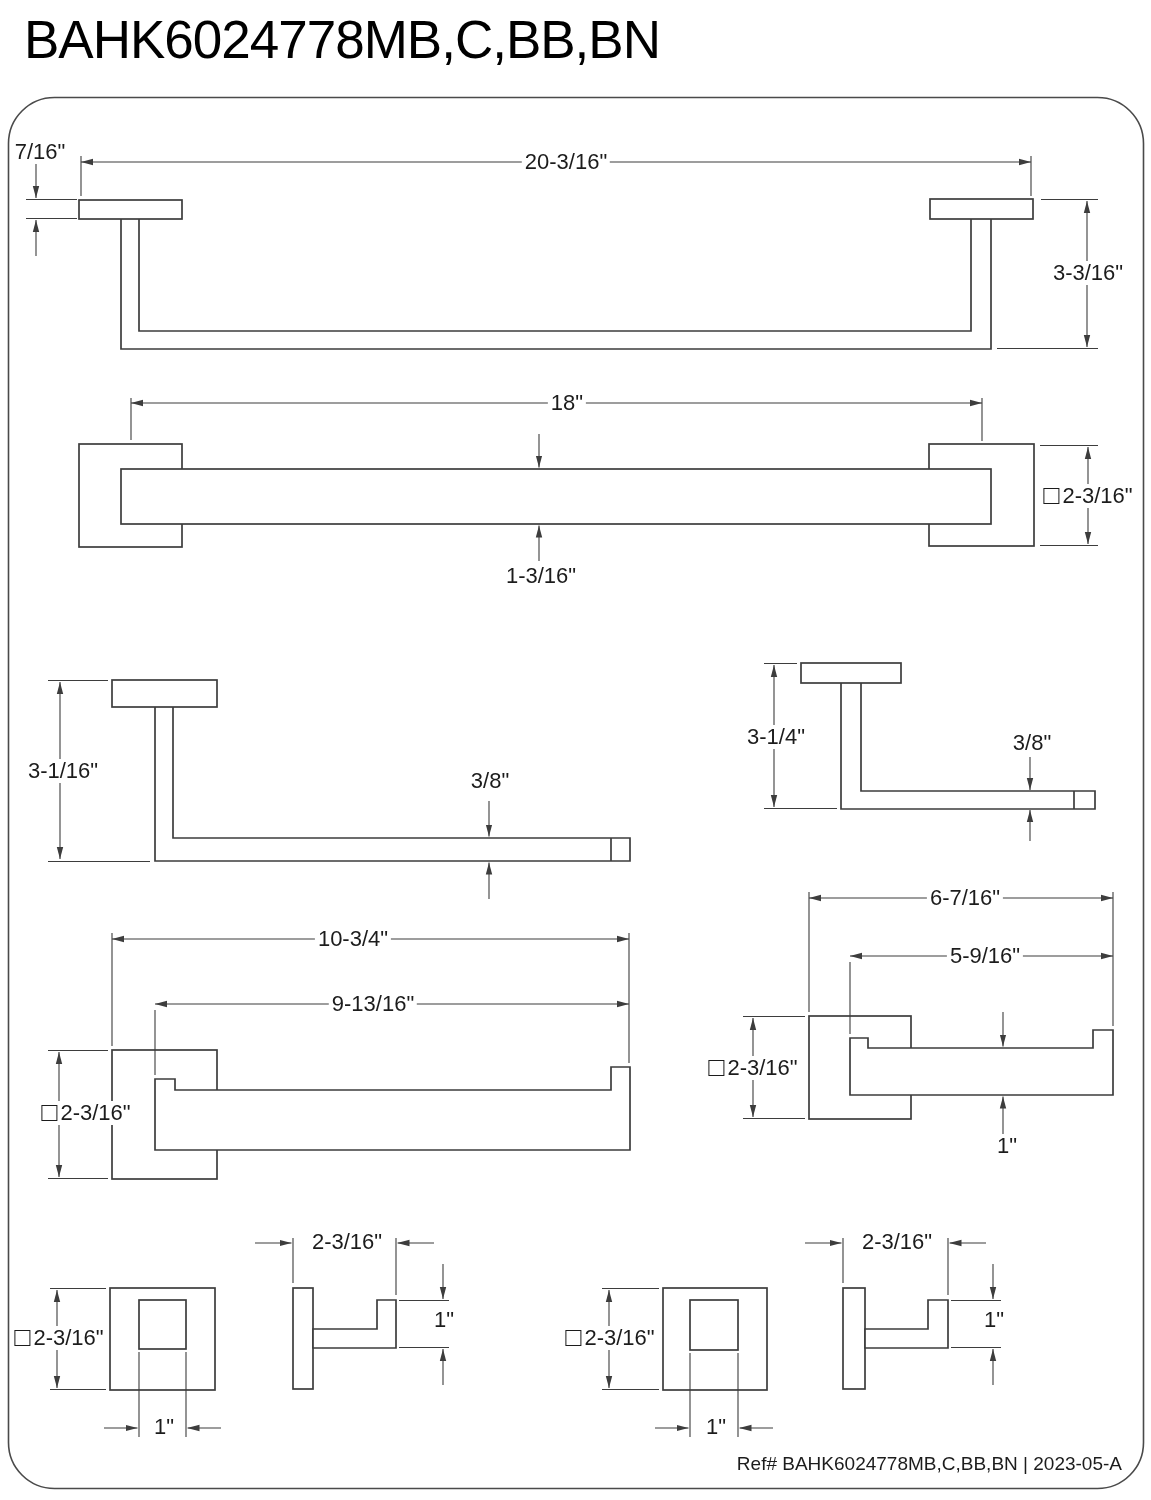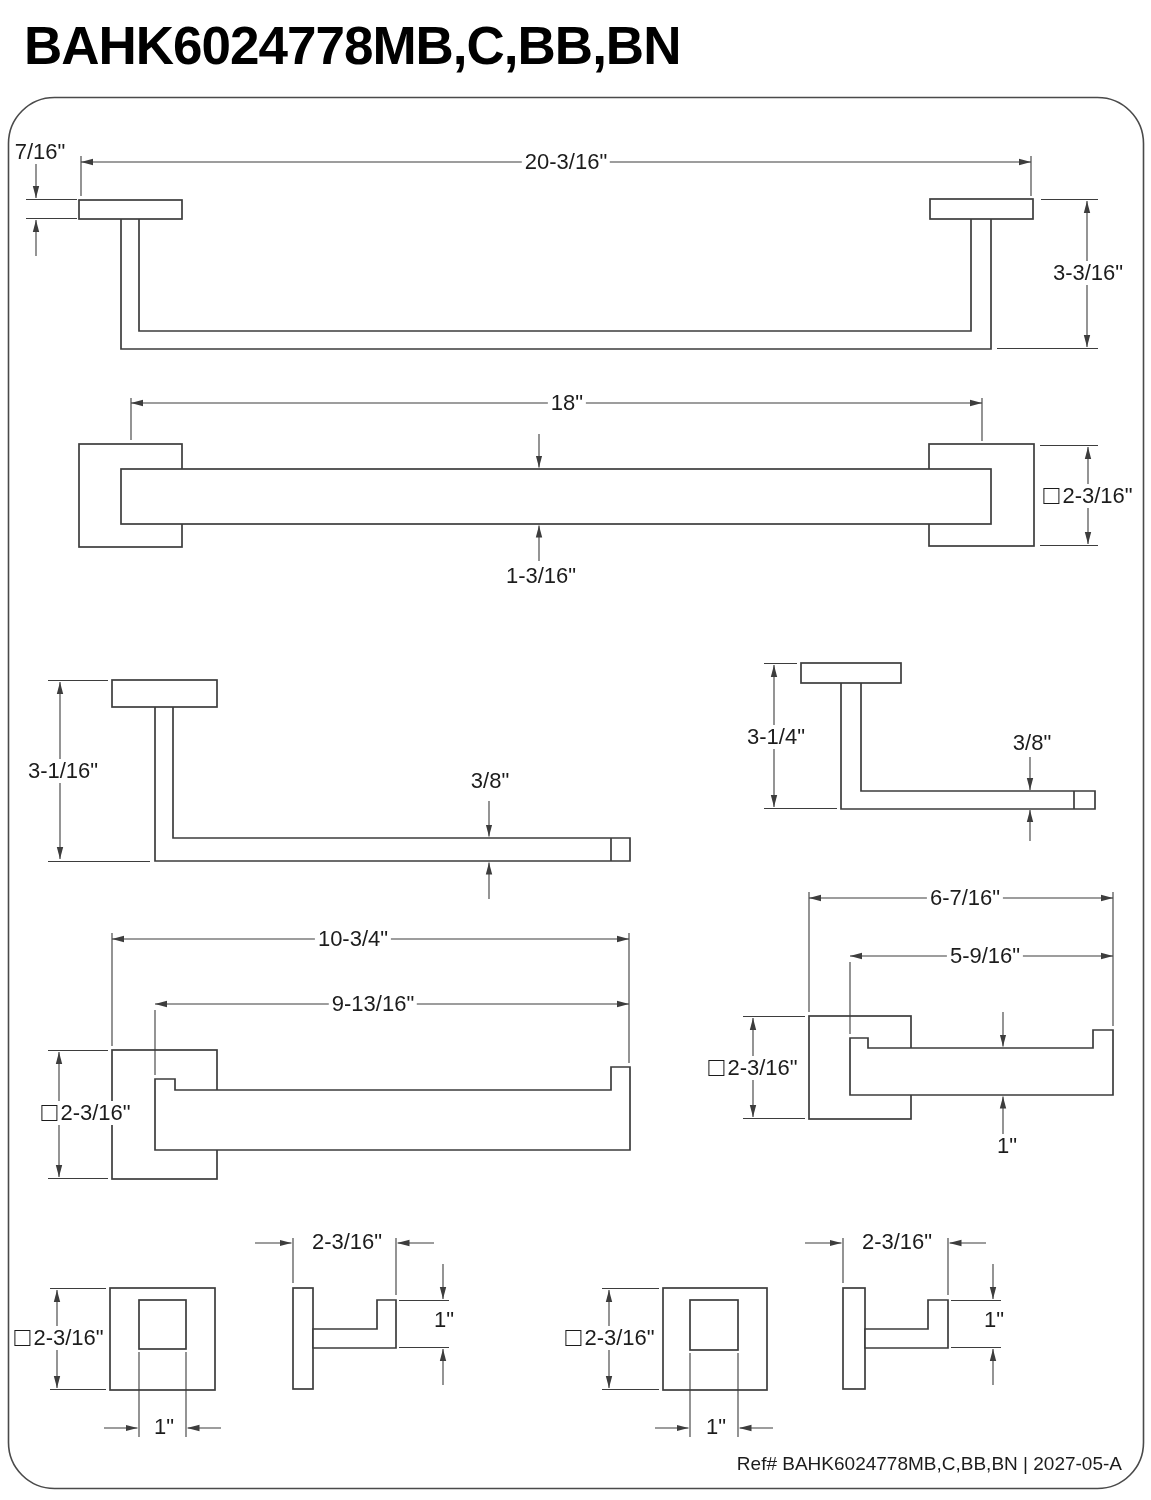--- a/index.html
+++ b/index.html
@@ -1,19 +1,19 @@
 <!DOCTYPE html>
 <html><head>
 <meta charset="utf-8">
 <style>
   html,body{margin:0;padding:0;background:#fff;}
   .page{position:relative;width:1151px;height:1500px;background:#fff;overflow:hidden;
         font-family:"Liberation Sans", sans-serif;}
-  .title{position:absolute;left:24px;top:16px;font-size:53px;line-height:60px;
-         font-weight:700;color:#000;letter-spacing:-1px;white-space:nowrap;}
+  .title{position:absolute;left:24px;top:10px;font-size:53px;line-height:60px;
+         font-weight:400;color:#000;letter-spacing:-1px;white-space:nowrap;}
   .subtitle{position:absolute;left:26px;top:63px;font-size:27px;line-height:30px;
             font-weight:400;color:#000;white-space:nowrap;}
   svg.draw{position:absolute;left:0;top:0;}
   .s{fill:none;stroke:#3d3d3d;stroke-width:1.7;}
   .sf{fill:#ffffff;stroke:#3d3d3d;stroke-width:1.7;}
   .d{fill:none;stroke:#3d3d3d;stroke-width:1.1;}
   .arr1{marker-end:url(#arr);}
   .arr2{marker-start:url(#arr);marker-end:url(#arr);}
   .labels{position:absolute;left:0;top:0;width:100%;height:100%;pointer-events:none;}
   .dim-label{position:absolute;transform:translate(-50%,-50%);display:flex;align-items:center;
@@ -217,14 +217,14 @@
         <b>1"</b>
       </span>
       <span class="dim-label" style="left: 897px; top: 1242px;">
         <b>2-3/16"</b>
       </span>
       <span class="dim-label" style="left: 994px; top: 1320px;">
         <b>1"</b>
       </span>
     </div>
 
-  <div class="ref">Ref# BAHK6024778MB,C,BB,BN | 2027-05-A</div>
+  <div class="ref">Ref# BAHK6024778MB,C,BB,BN | 2023-05-A</div>
 </div>
 
 </body></html>

